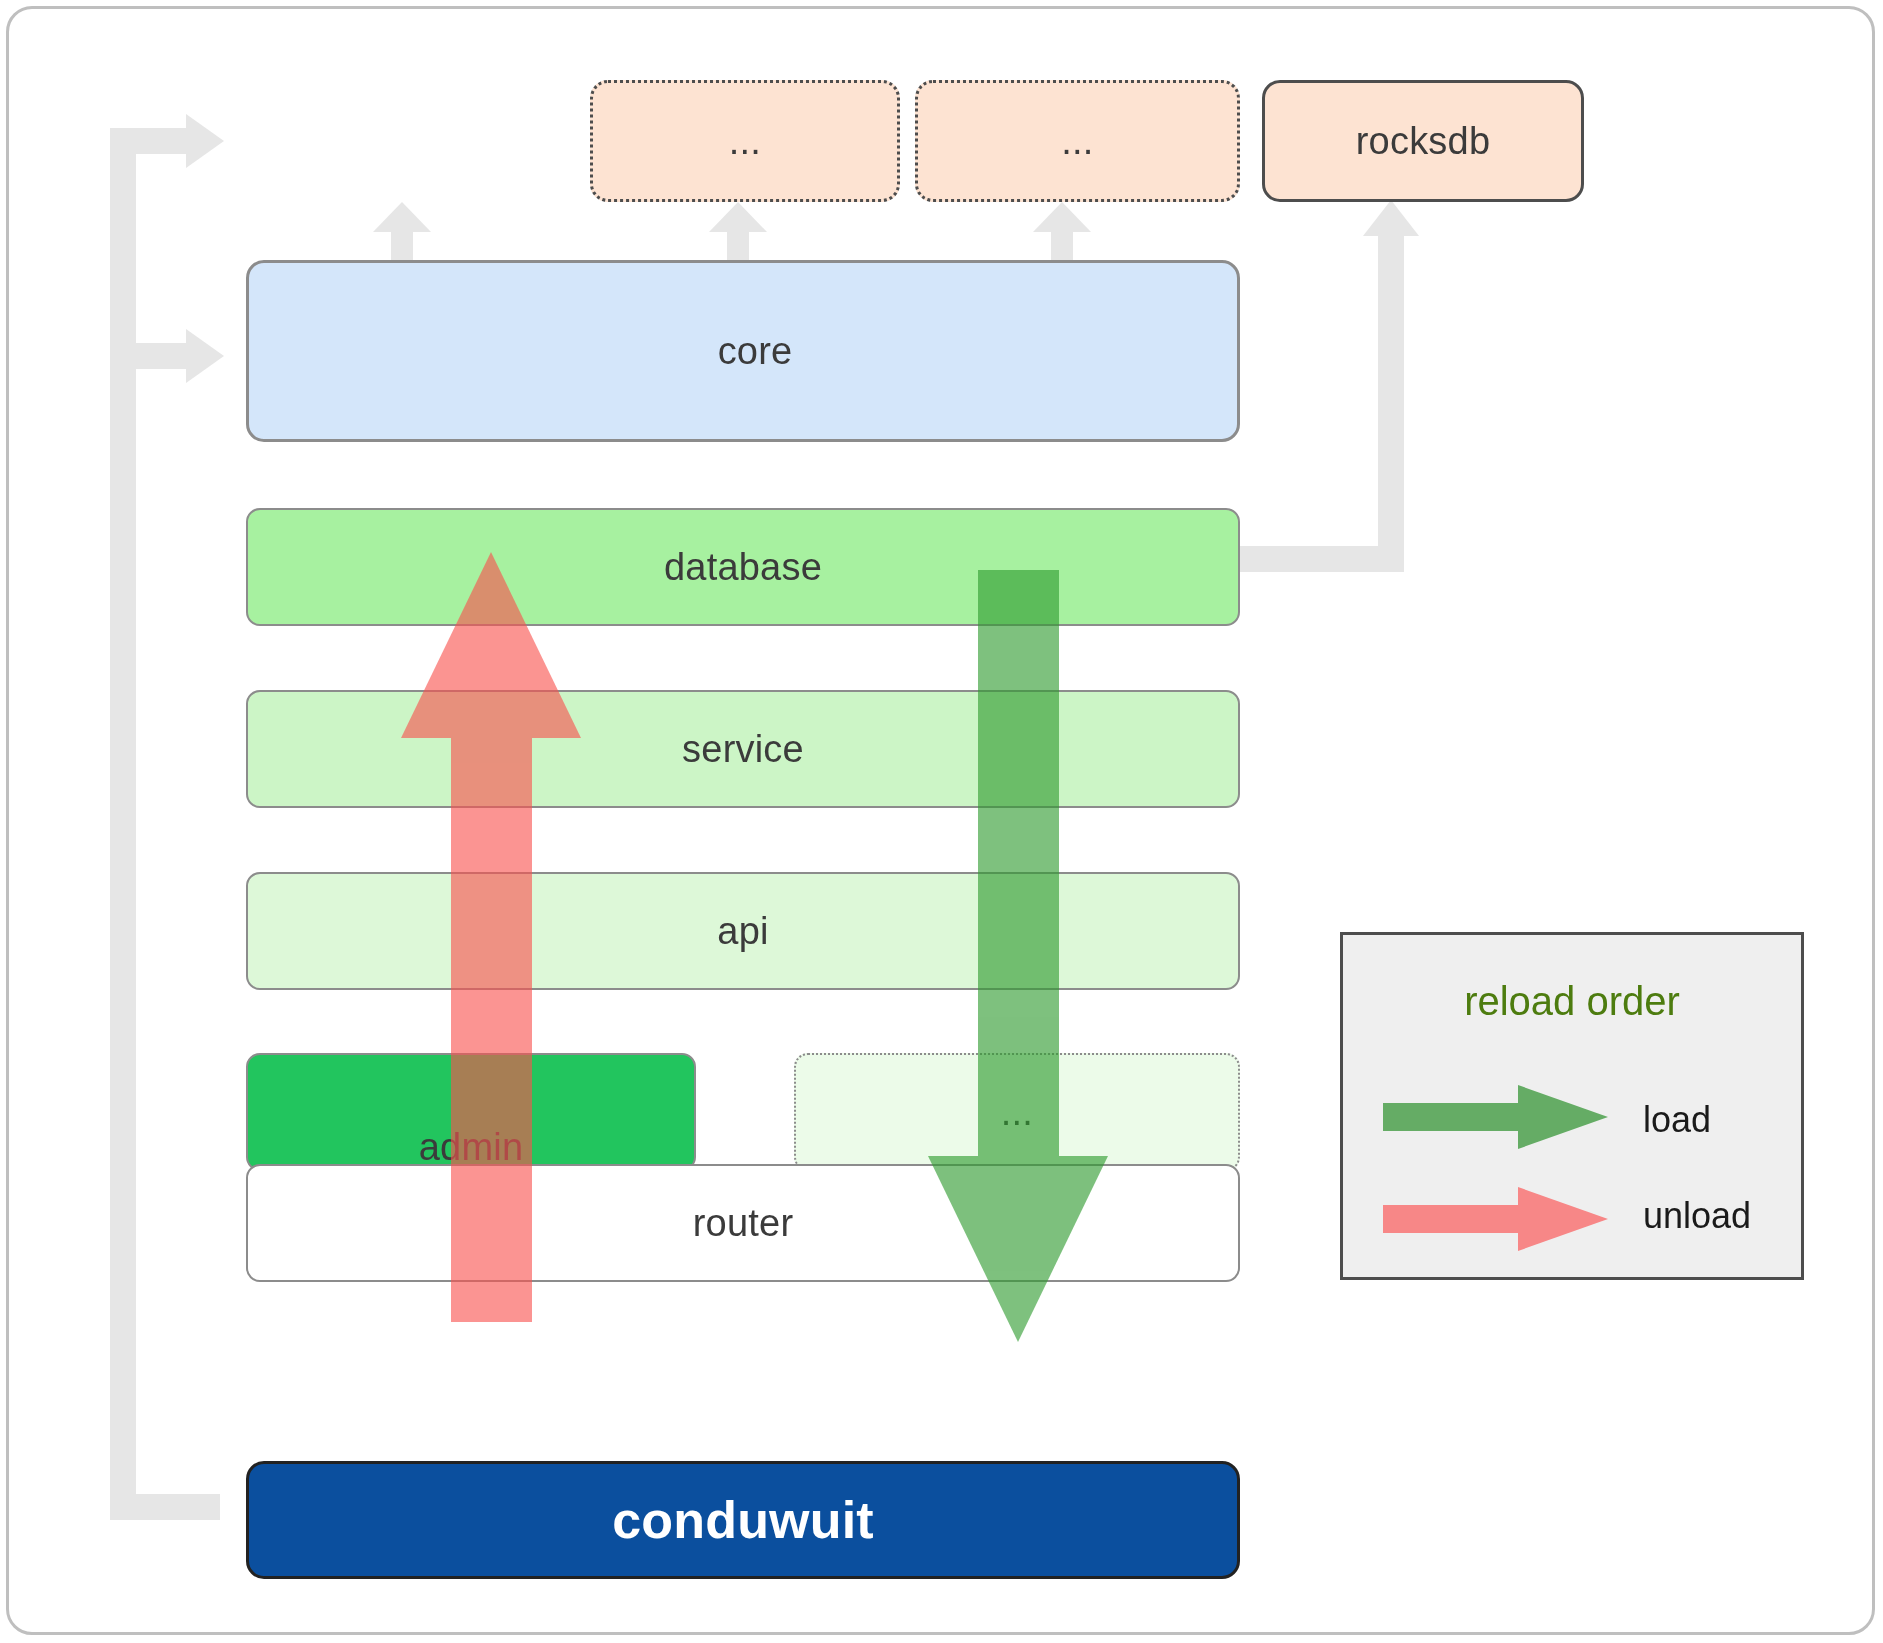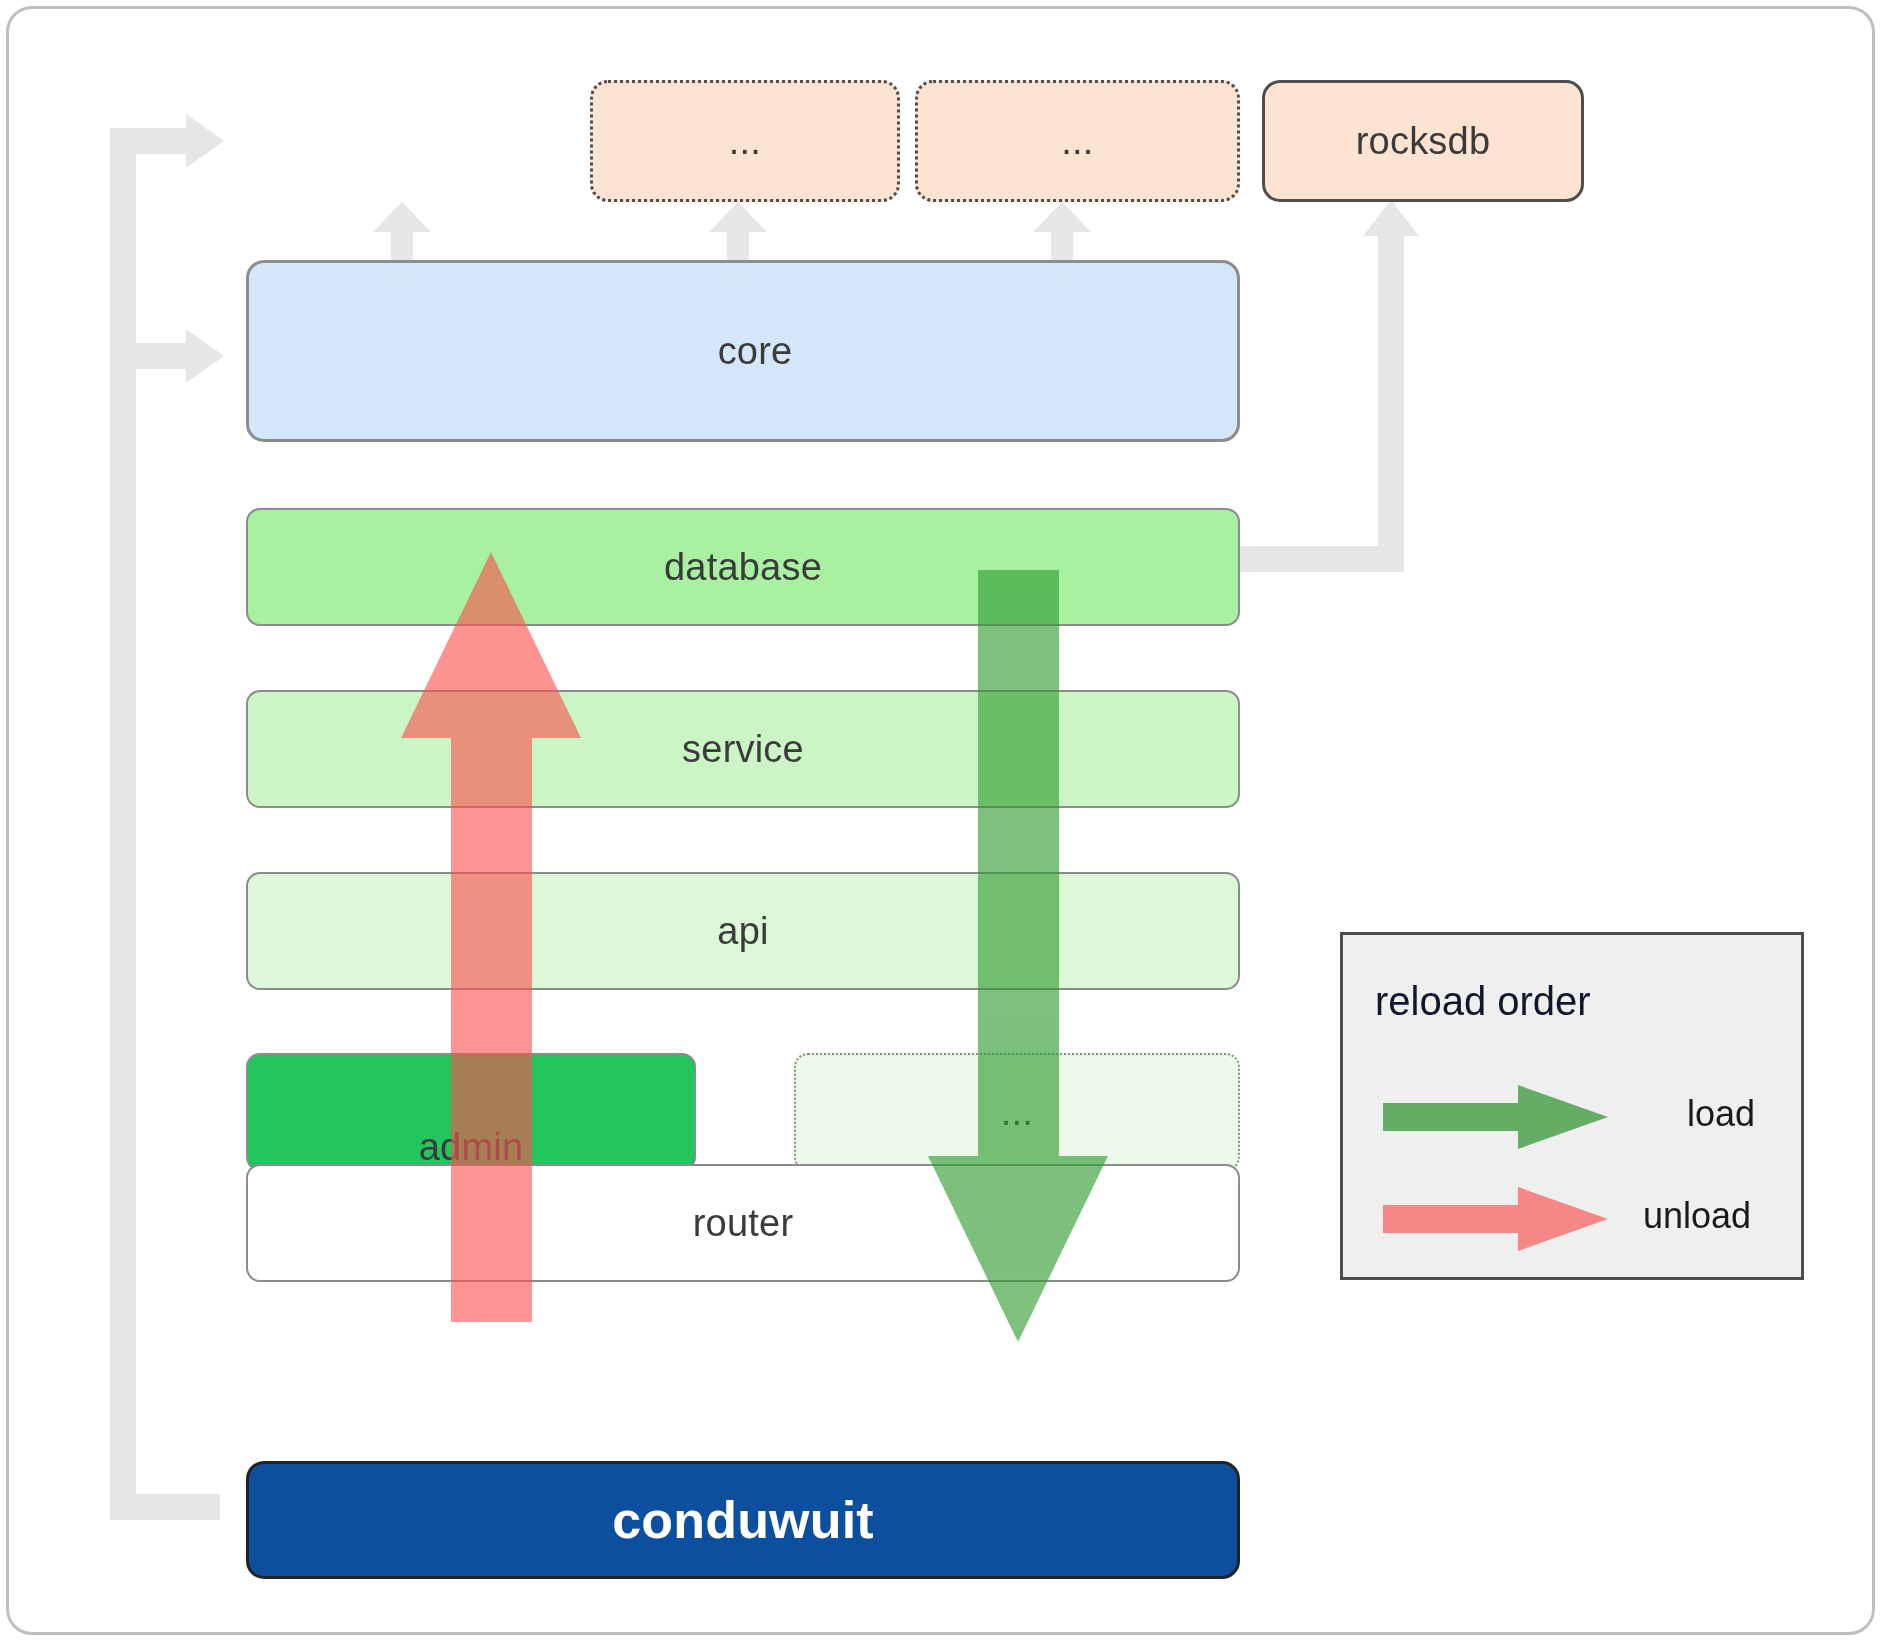--- a/index.html
+++ b/index.html
@@ -103,23 +103,23 @@
   
   .legend-box {
     position: absolute;
     background: #efefef;
     border: 3px solid #4d4d4d;
     box-sizing: border-box;
   }
   .legend-title {
     position: absolute;
     width: 100%;
+    text-align: center;
     font-size: 40px;
-    color: #0f172a;
-    margin-left: 32px;
+    color: #4d7c0f;
   }
   .legend-label {
     position: absolute;
     font-size: 36px;
     color: #1a1a1a;
   }
   .node-label { pointer-events: none; }
 </style>
 </head>
 <body>
@@ -217,21 +217,21 @@
 
   <div class="legend-box" style="left:1340px; top:932px; width:464px; height:348px;">
     <div class="legend-title" style="top:44px;">reload order</div>
 
     <svg style="position:absolute; left:40px; top:142px; width:230px; height:80px;" viewBox="0 0 230 80">
       <g opacity="0.78">
         <rect x="0" y="26" width="165" height="28" fill="#3f9a3f"></rect>
         <polygon points="225,40 135,8 135,72" fill="#3f9a3f"></polygon>
       </g>
     </svg>
-    <div class="legend-label" style="left:300px; top:158px;margin-left:44px;">load</div>
+    <div class="legend-label" style="left:300px; top:164px;">load</div>
 
     <svg style="position:absolute; left:40px; top:244px; width:230px; height:80px;" viewBox="0 0 230 80">
       <g opacity="0.78">
         <rect x="0" y="26" width="165" height="28" fill="#fa6a6a"></rect>
         <polygon points="225,40 135,8 135,72" fill="#fa6a6a"></polygon>
       </g>
     </svg>
     <div class="legend-label" style="left:300px; top:260px;">unload</div>
   </div>
 

